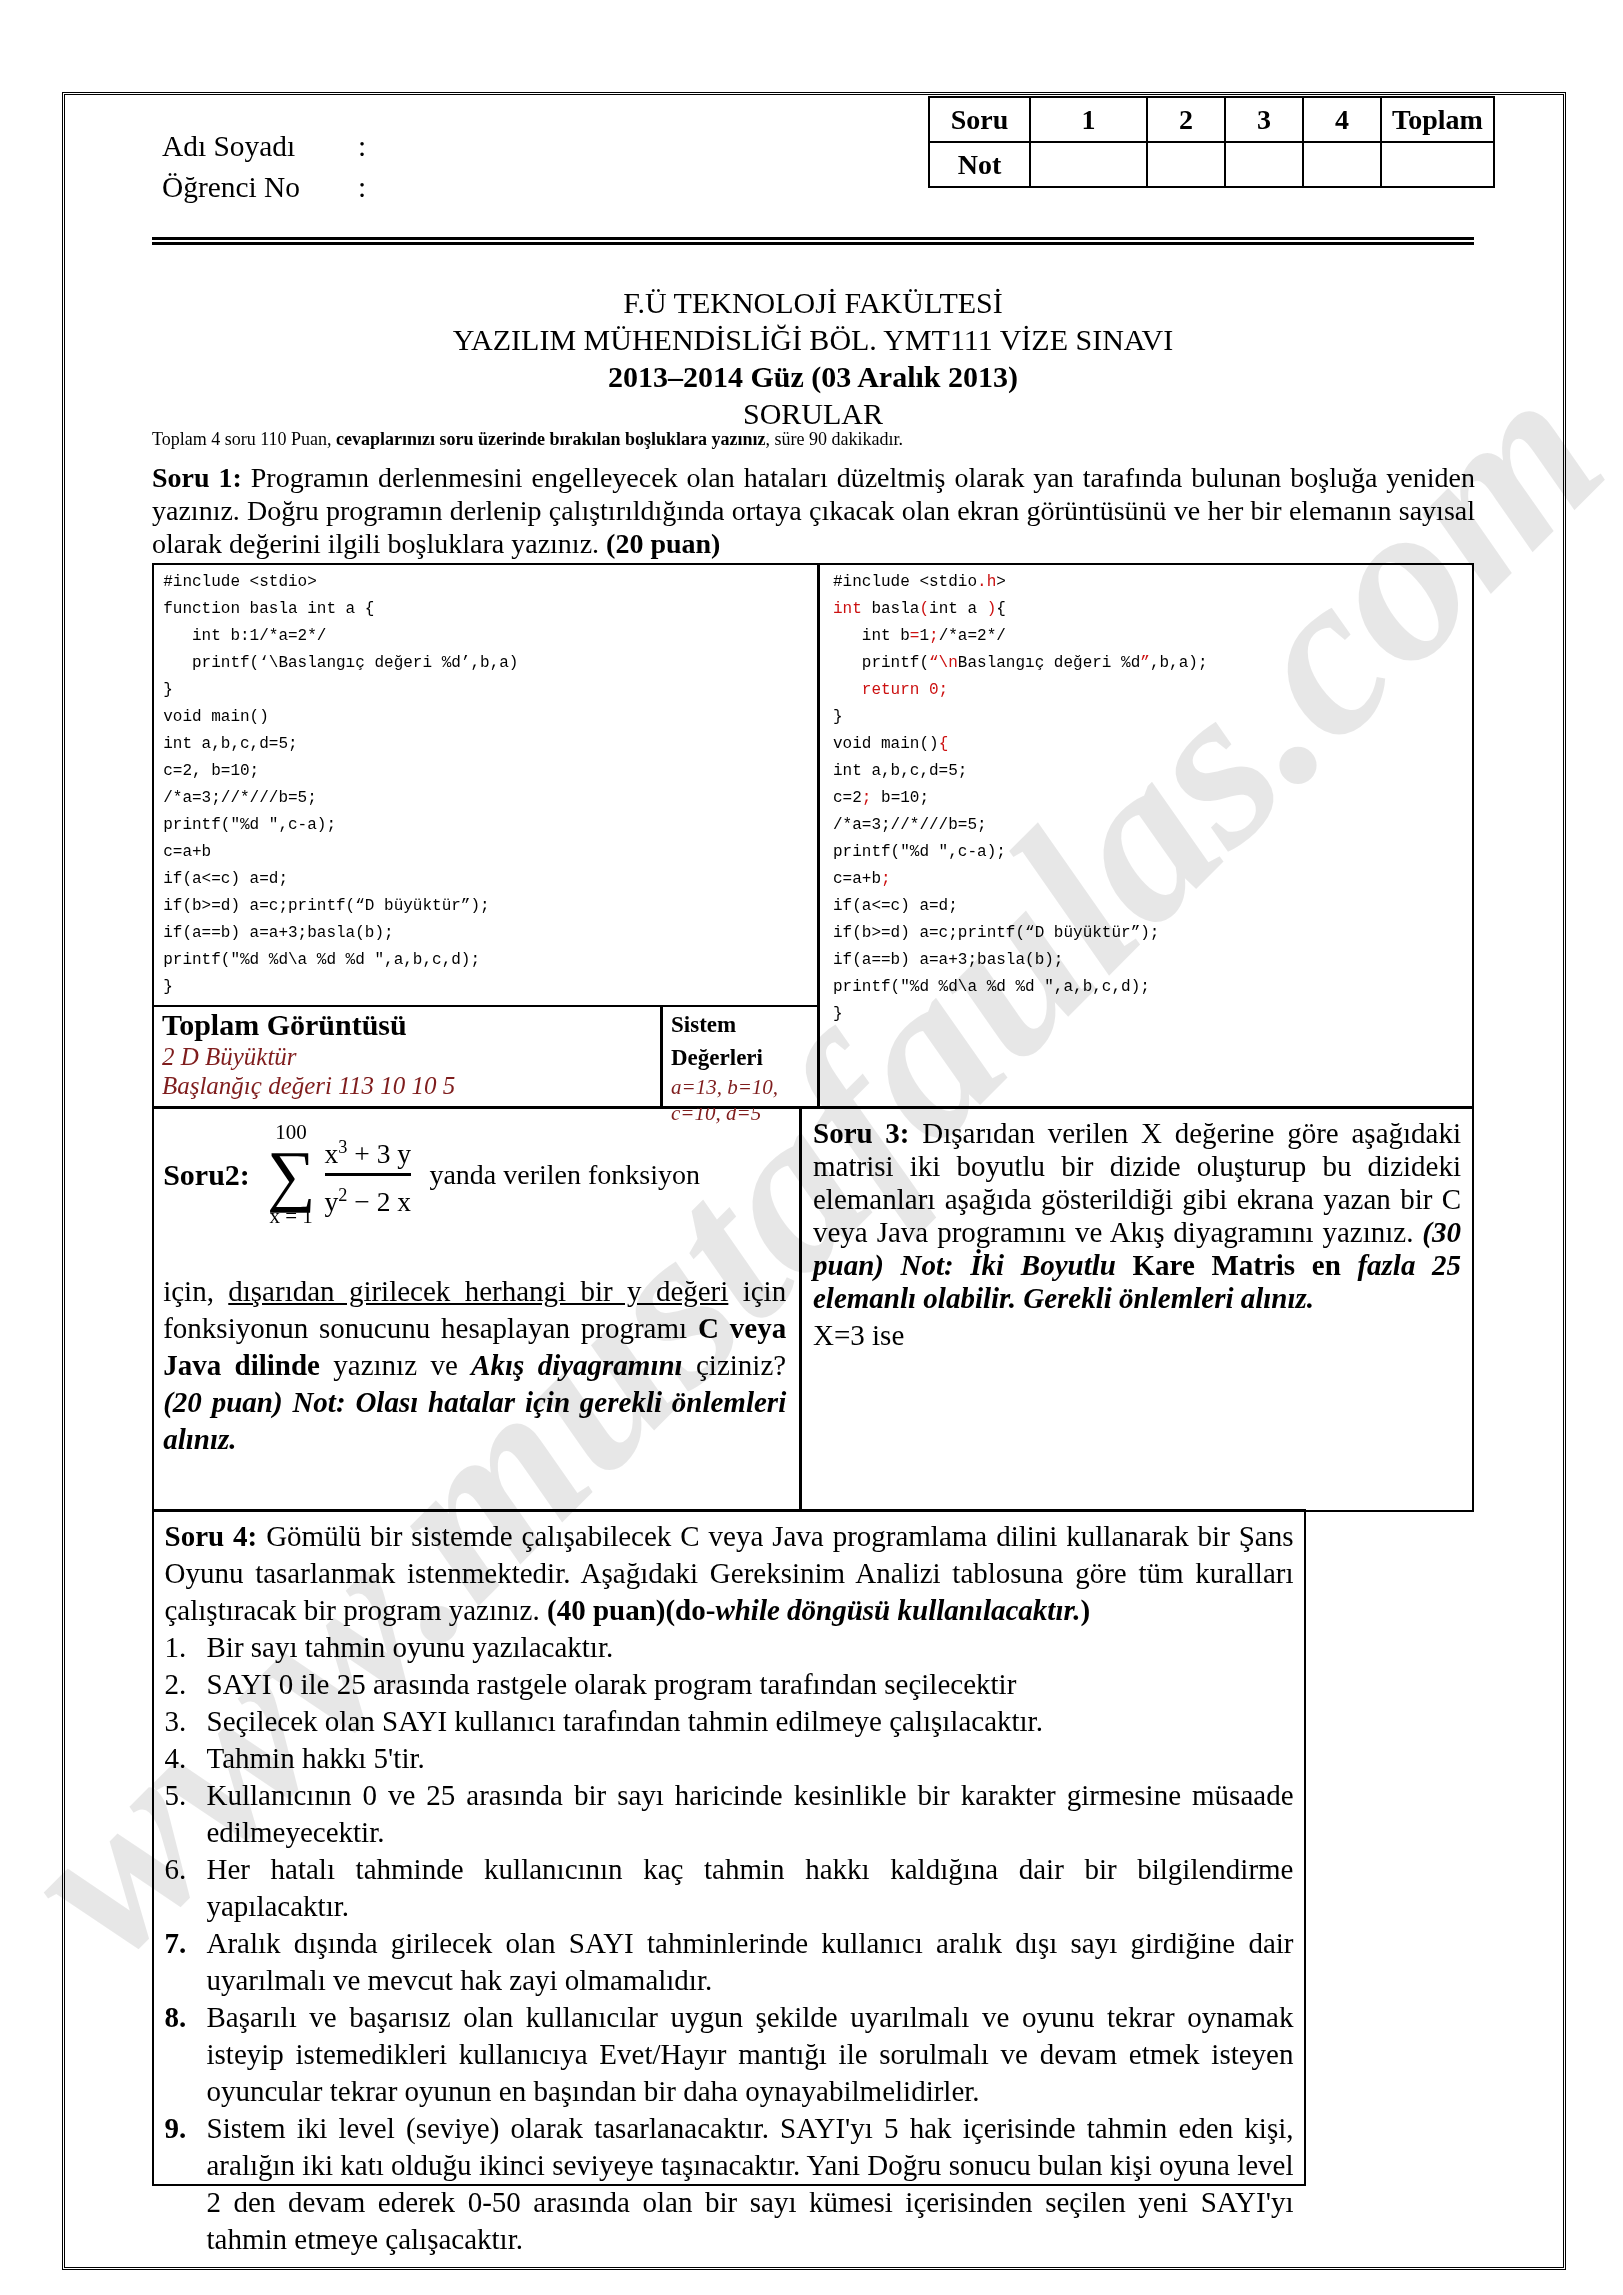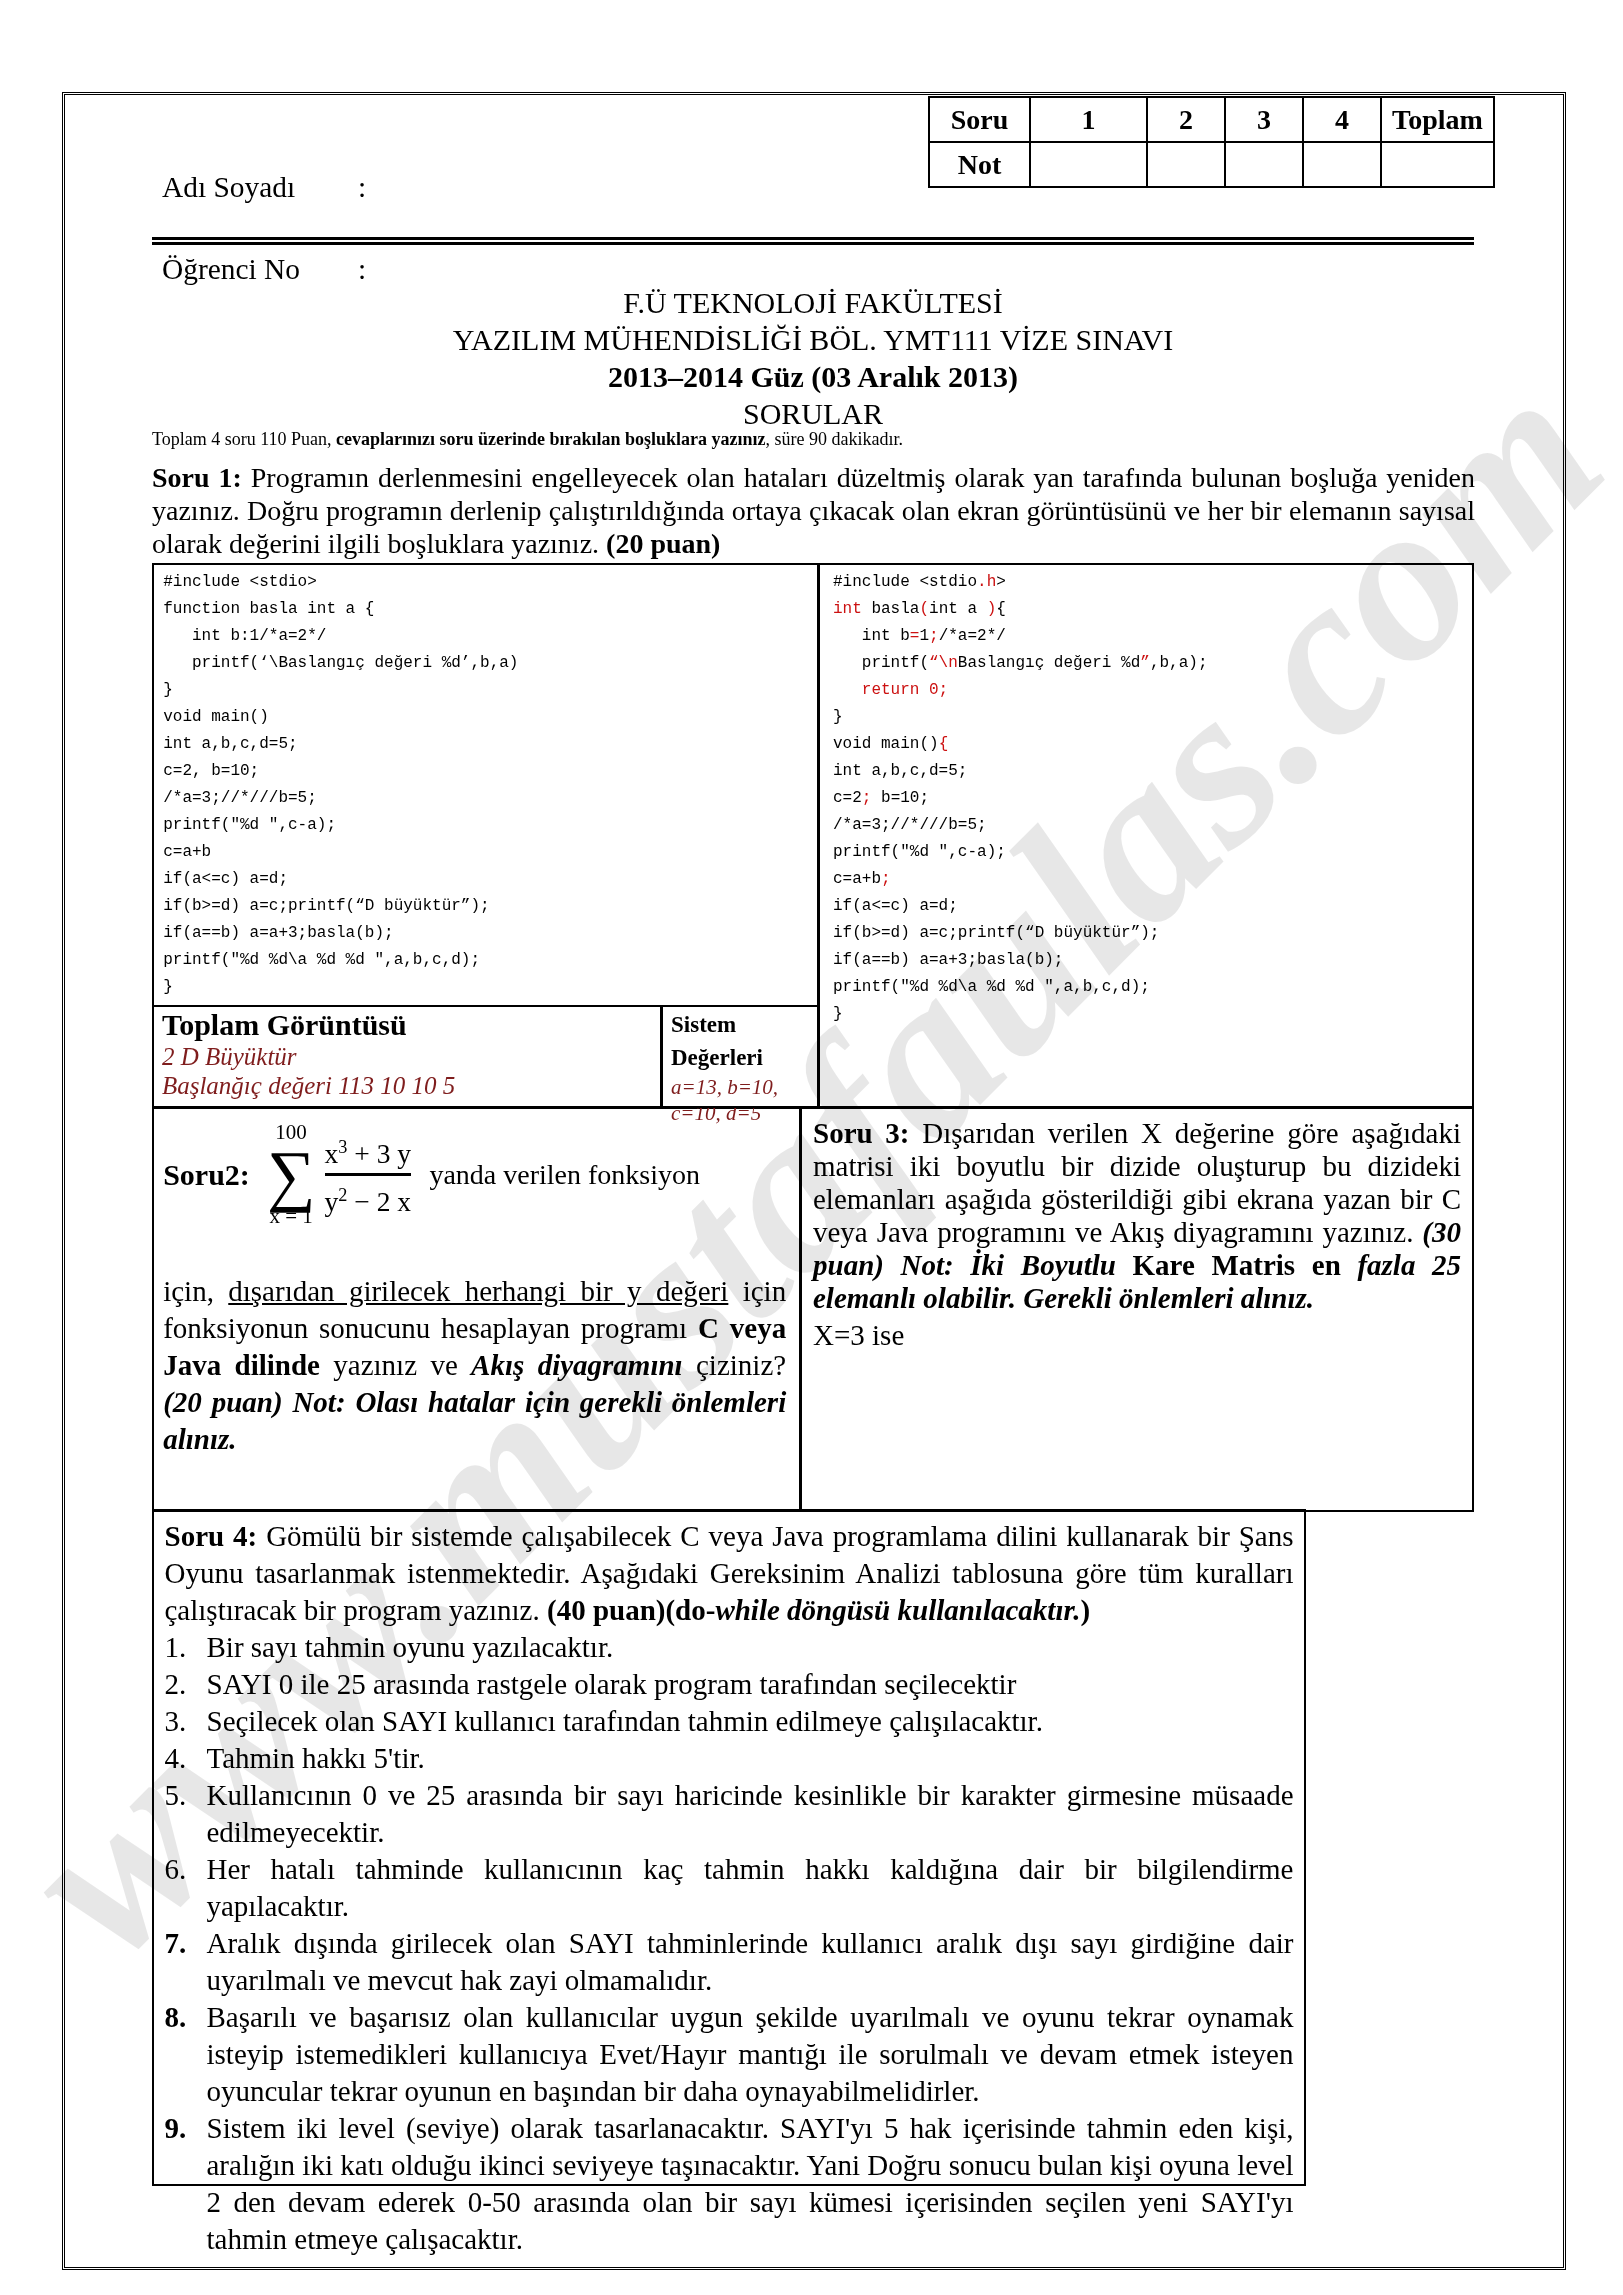--- a/index.html
+++ b/index.html
@@ -9,21 +9,21 @@
                transform:translate(-50%,-50%) rotate(-45deg);
                font-size:229px; font-style:italic; font-weight:bold;
                color:#000; opacity:0.09; white-space:nowrap; z-index:0;
                font-family:"Liberation Serif", serif; }
   .frame { position:absolute; left:62px; top:92px; width:1498px; height:2172px;
            border:3.9px double #000; z-index:1; }
   .layer { position:absolute; left:0; top:0; width:100%; height:100%; z-index:2; }
 
   
   .namebox { position:absolute; left:162px; top:126px; font-size:29.4px; line-height:41px; }
-  .nrow { display:flex;margin-top:41px; }
+  .nrow { display:flex; }
   .nl { width:196px; }
   .score { position:absolute; left:928px; top:96px; border-collapse:collapse; }
   .score th, .score td { border:2.6px solid #000; font-size:28px; font-weight:bold;
                          text-align:center; padding:0; height:43px; }
   .c0{width:99px}.c1{width:115px}.c2{width:76px}.c3{width:76px}.c4{width:76px}.c5{width:111px}
   .dblrule { position:absolute; left:152px; top:237px; width:1322px; border-top:8.5px double #000; }
 
   
   .titles { position:absolute; left:152px; top:284px; width:1322px; text-align:center;
             font-size:30px; line-height:37px; }

